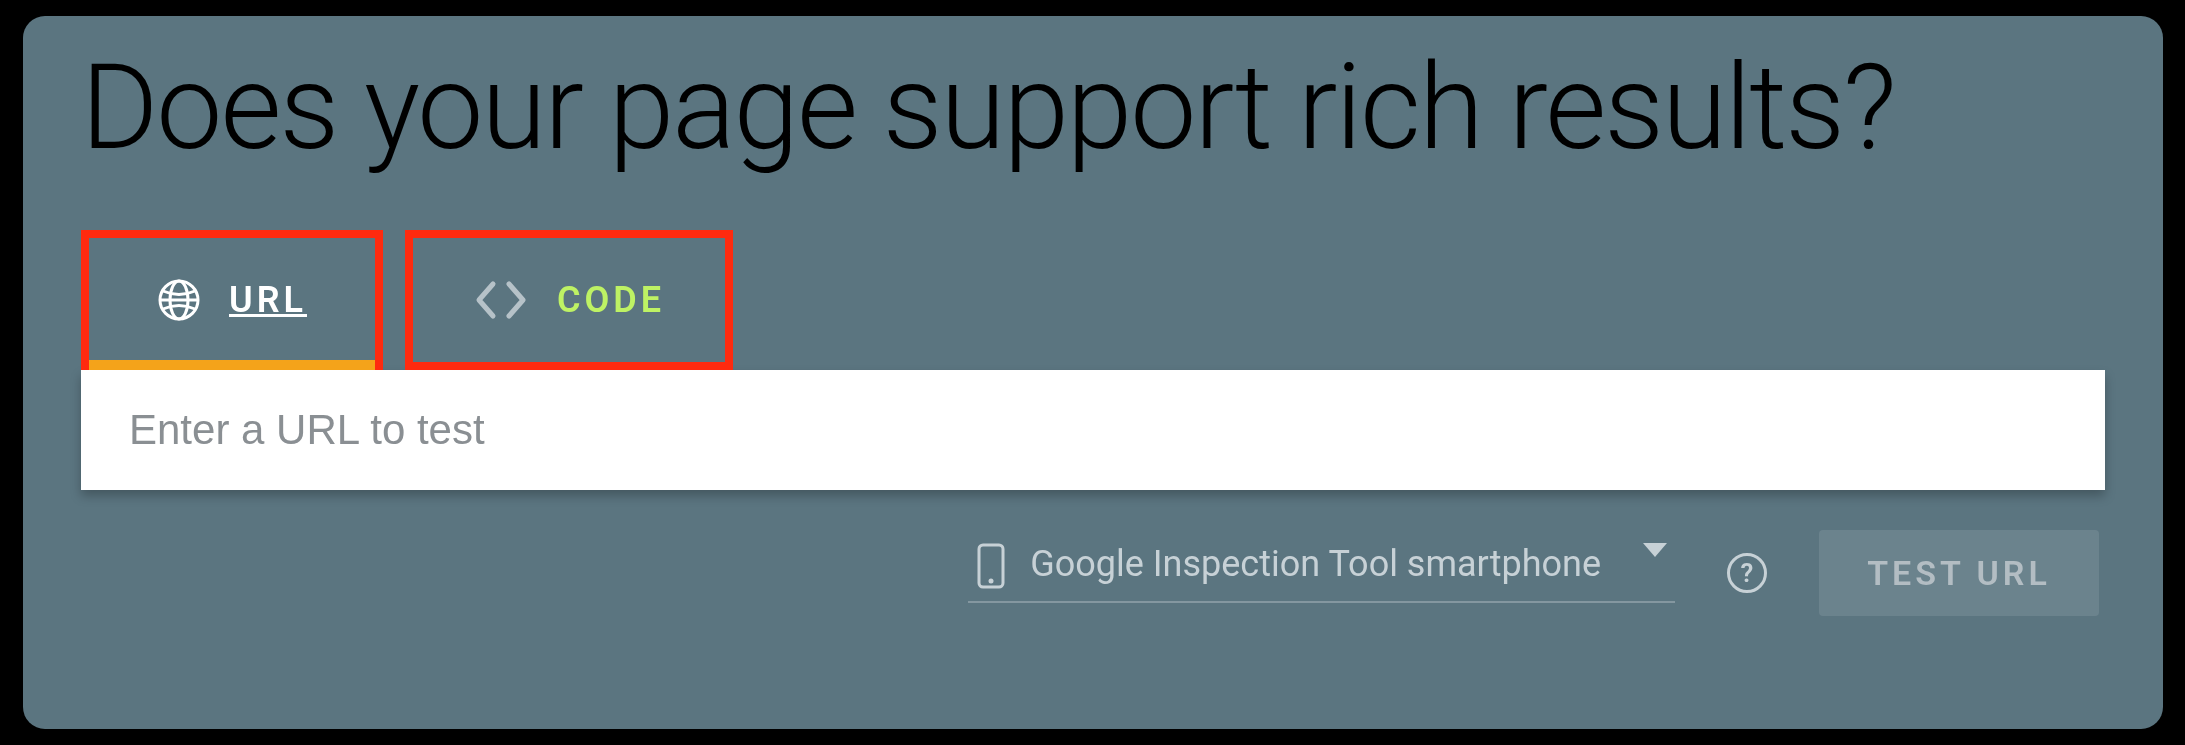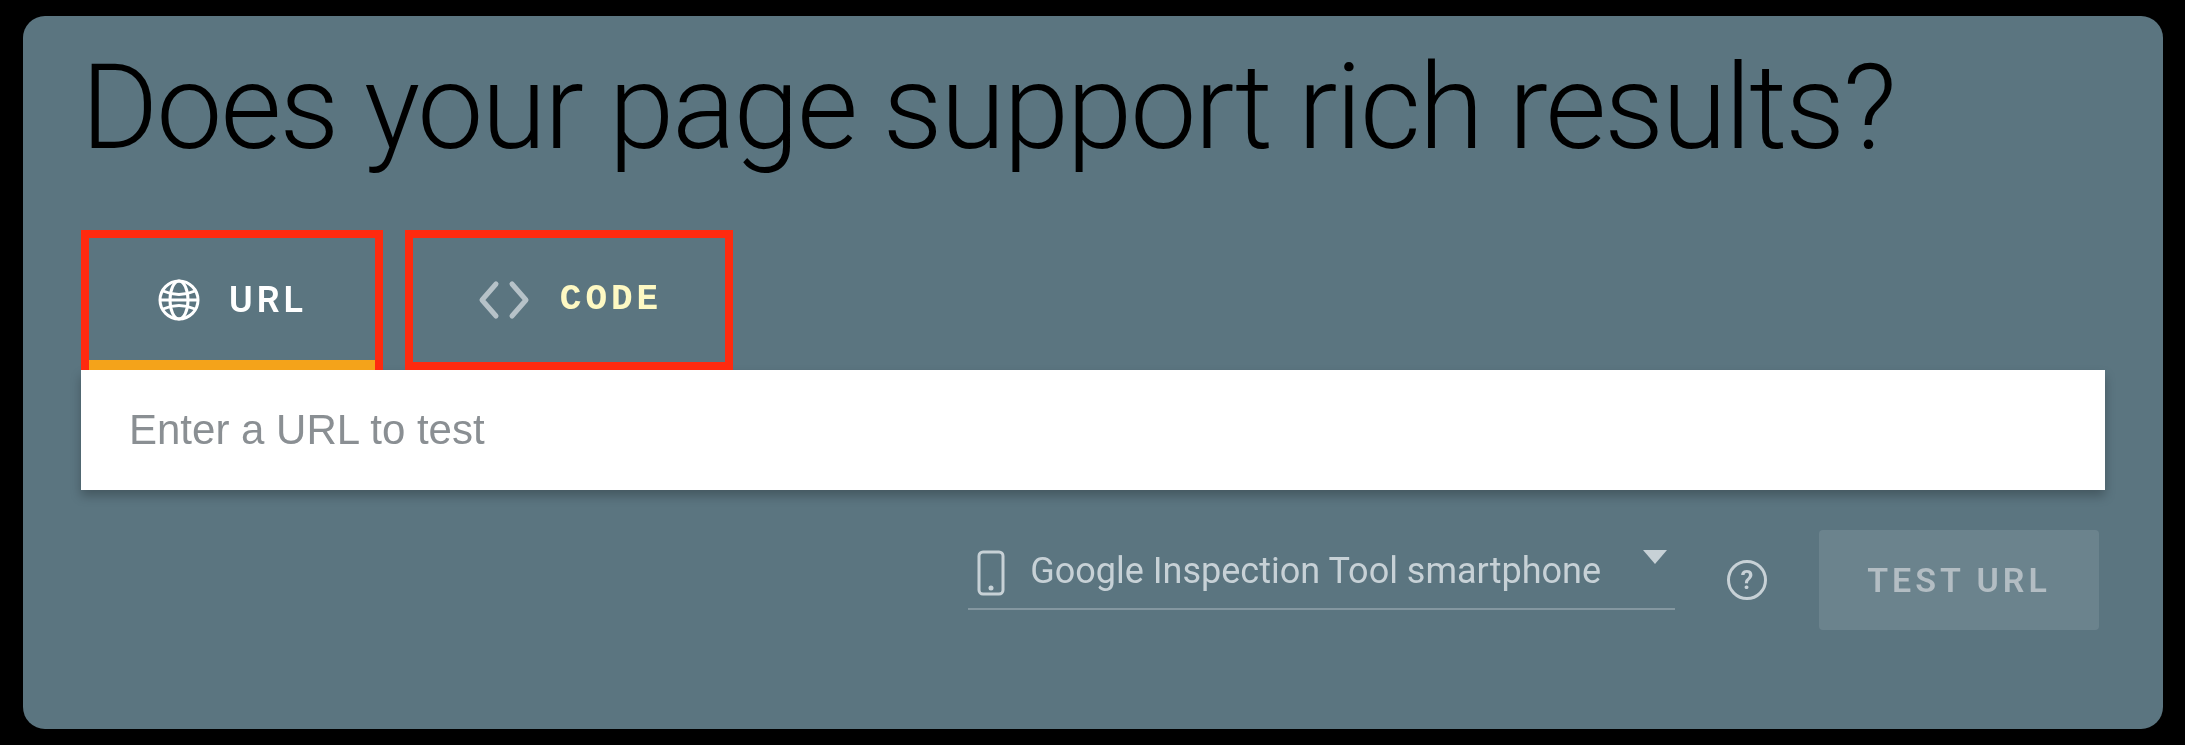--- a/index.html
+++ b/index.html
@@ -43,22 +43,22 @@
     position: relative;
     cursor: pointer;
   }
   .tab-url { width: 302px; }
   .tab-code { width: 328px; }
   .tab-label {
     font-size: 36px;
     font-weight: 600;
     letter-spacing: 4px;
   }
-  .tab-url .tab-label { color: #ffffff; }
-  .tab-code .tab-label { color: #fef9c3; font-family: Liberation Mono, monospace; }
+  .tab-url .tab-label { color: #ffffff; text-decoration: underline; }
+  .tab-code .tab-label { color: #bef264; }
   .tab-url::after {
     content: "";
     position: absolute;
     left: 0;
     right: 0;
     bottom: -8px;
     height: 10px;
     background: #f4a31a;
   }
   .globe-icon { width: 44px; height: 44px; flex: 0 0 auto; }
@@ -107,21 +107,21 @@
   .help-icon {
     width: 40px; height: 40px;
     border: 3px solid #c7d1d6;
     border-radius: 50%;
     display: flex; align-items: center; justify-content: center;
     color: #c7d1d6; font-size: 26px; font-weight: 600;
     cursor: pointer;
   }
   .test-btn {
     width: 280px;
-    height: 100px;
+    height: 86px;
     background: rgba(255,255,255,0.10);
     color: #b3bdc3;
     font-size: 34px;
     font-weight: 600;
     letter-spacing: 4px;
     display: flex;
     align-items: center;
     justify-content: center;
     border-radius: 4px;
     cursor: pointer;

